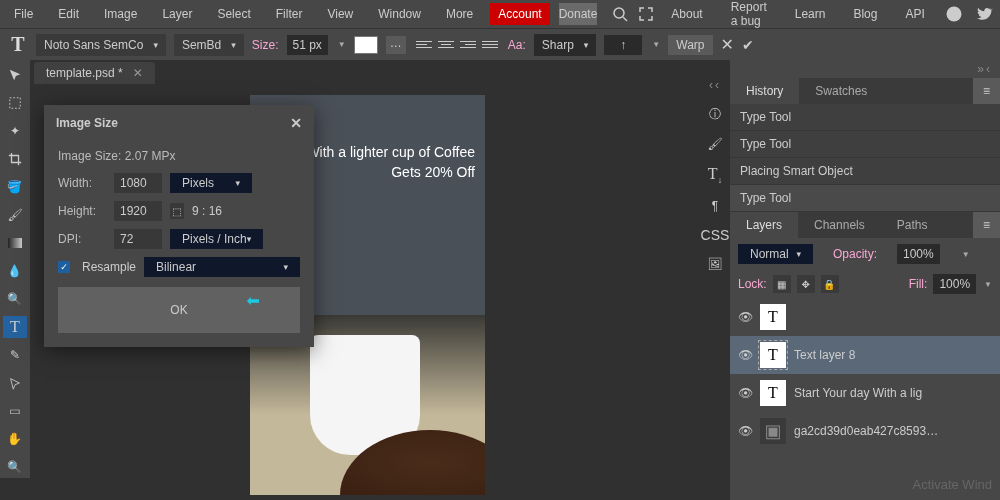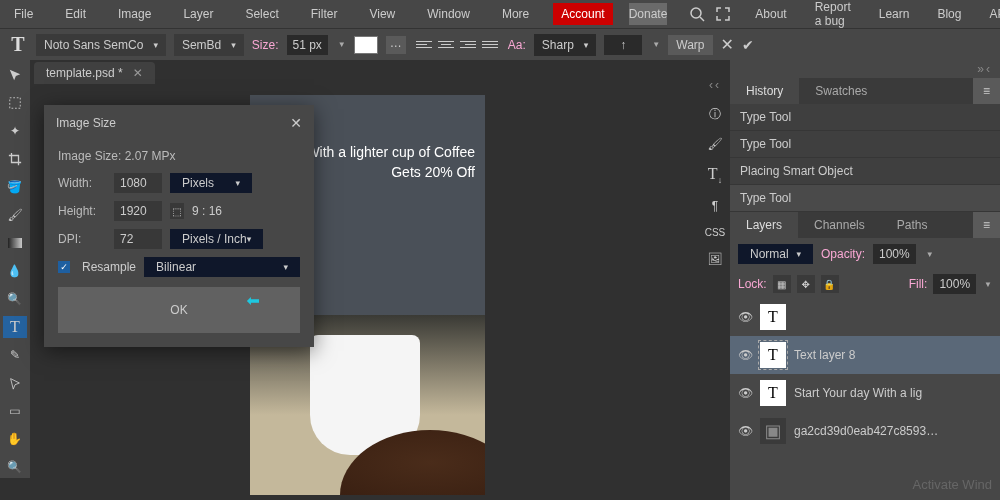--- a/index.html
+++ b/index.html
@@ -1,17 +1,17 @@
 <!DOCTYPE html>
 <html><head>
 <meta charset="utf-8">
 <style>
 *{margin:0;padding:0;box-sizing:border-box;font-family:Arial,sans-serif;font-size:12px;color:#ccc;user-select:none}
 body{background:#303030;width:1000px;height:500px;overflow:hidden;position:relative}
-.topbar{height:28px;background:#474747;display:flex;align-items:center;padding:0 6px;gap:16px}
+.topbar{height:28px;background:#474747;display:flex;align-items:center;padding:0 6px;gap:9px}
 .menu-item{padding:4px 8px;cursor:pointer}
 .account{background:#c00;color:#fff;padding:4px 8px}
 .donate{background:#6a6a6a;padding:4px 0}
 .top-icons{margin-left:6px;display:flex;gap:10px;align-items:center}
 .top-right{margin-left:auto;display:flex;gap:12px;align-items:center}
 .optbar{height:32px;background:#474747;display:flex;align-items:center;padding:0 8px;gap:8px;border-top:1px solid #333}
 .bigT{font-family:Georgia,serif;font-size:20px;font-weight:bold;color:#ddd;width:20px;text-align:center}
 .dd{background:#3a3a3a;padding:4px 8px;display:flex;align-items:center;gap:6px;cursor:pointer}
 .dd::after{content:"▾";font-size:9px;margin-left:4px}
 .lbl{color:#f9a8d4}
@@ -27,42 +27,42 @@
 .toolbar{position:absolute;left:0;top:60px;width:30px;background:#474747;display:flex;flex-direction:column;align-items:center;padding-top:4px;gap:6px}
 .tool{width:24px;height:22px;display:flex;align-items:center;justify-content:center;cursor:pointer;color:#ccc}
 .tool.sel{background:#2563a0}
 .tab-strip{position:absolute;left:34px;top:62px;display:flex;align-items:center;background:#404040;padding:4px 12px;border-radius:4px 4px 0 0}
 .tab-close{margin-left:10px;cursor:pointer;color:#999}
 .canvas{position:absolute;left:250px;top:95px;width:235px;height:400px;background:linear-gradient(to bottom,#4a5058 0%,#4a5058 55%,#3a3a35 55%,#c4b89b 80%);overflow:hidden}
 .canvas-text{color:#fff;text-align:right;padding:48px 10px 0 0;font-size:14px;line-height:1.4}
 .cup{position:absolute;left:60px;bottom:40px;width:110px;height:120px;background:#f5f5f5;border-radius:8px 8px 40px 40px}
 .beans{position:absolute;left:90px;bottom:0;width:180px;height:65px;background:radial-gradient(ellipse at center,#4a2c1a,#3a2012);border-radius:50% 50% 0 0/100% 100% 0 0}
 .dialog{position:absolute;left:44px;top:105px;width:270px;background:#474747;box-shadow:0 4px 20px rgba(0,0,0,0.5)}
-.dlg-title{display:flex;align-items:center;padding:10px 12px;font-size:14px;font-weight:normal;color:#fff}
+.dlg-title{display:flex;align-items:center;padding:10px 12px;font-size:14px;font-weight:bold;color:#fff}
 .dlg-close{margin-left:auto;cursor:pointer;font-size:14px;color:#ccc}
 .dlg-body{padding:4px 14px 14px}
 .dlg-row{display:flex;align-items:center;gap:8px;margin:8px 0}
 .dlg-label{width:48px;color:#bbb}
 .dlg-input{background:#383838;padding:3px 6px;width:48px;text-align:left}
 .dlg-select{background:#0f172a;padding:3px 12px;display:flex;align-items:center;cursor:pointer;min-width:82px}
 .dlg-select::after{content:"▾";margin-left:auto;font-size:9px}
 .linkicon{width:14px;height:16px;background:#383838;display:flex;align-items:center;justify-content:center;font-size:10px}
 .ok-btn{width:100%;background:#616161;padding:16px;text-align:center;margin-top:10px;cursor:pointer;position:relative}
 .arrow-ok{position:absolute;right:40px;top:4px;color:#1ec8e0;font-size:16px}
 .right-icons{position:absolute;right:270px;top:60px;width:30px;display:flex;flex-direction:column;align-items:center;gap:14px;padding-top:18px;color:#aaa}
 .right-icons div{cursor:pointer}
 .panels{position:absolute;right:0;top:60px;width:270px;background:#474747;height:440px;display:flex;flex-direction:column}
 .panel-tabs{display:flex;background:#3a3a3a}
 .ptab{padding:6px 16px;cursor:pointer;color:#aaa}
 .ptab.active{background:#474747;color:#ddd}
 .ptab-menu{margin-left:auto;padding:6px 10px;background:#5a5a5a;cursor:pointer}
 .hist-list{background:#3f3f3f}
 .hist-item{padding:6px 10px;border-bottom:1px solid #363636;cursor:pointer}
 .hist-item.cur{background:#4a4a4a}
-.layers-opt{display:flex;align-items:center;gap:8px;padding:6px 8px;background:#474747}
+.layers-opt{display:flex;align-items:center;gap:20px;padding:6px 8px;background:#474747}
 .layers-lock{display:flex;align-items:center;gap:6px;padding:4px 8px;background:#474747}
 .lock-btn{width:18px;height:18px;background:#3a3a3a;display:flex;align-items:center;justify-content:center;font-size:10px}
 .layer-list{flex:1;overflow:hidden}
 .layer-row{display:flex;align-items:center;padding:6px 8px;gap:8px;cursor:pointer}
 .layer-row.sel{background:#5a6878}
 .eye{width:14px;color:#ccc}
 .thumb{width:26px;height:26px;background:#fff;display:flex;align-items:center;justify-content:center;color:#000;font-family:Georgia,serif;font-size:16px}
 .thumb.dash{outline:1px dashed #aaa;outline-offset:1px}
 .thumb.img{background:#3a3a3a;color:#888;font-size:18px}
 .chk{width:12px;height:12px;background:#1e5fa0;display:inline-flex;align-items:center;justify-content:center;color:#fff;font-size:9px;margin-right:4px}
@@ -254,21 +254,21 @@
     </div>
   </div>
 </div>
 
 <div class="right-icons">
   <div class="dots">‹‹</div>
   <div>ⓘ</div>
   <div>🖌</div>
   <div style="font-family:Georgia;font-size:16px">T<sub style="font-size:9px">↓</sub></div>
   <div>¶</div>
-  <div style="font-size:10px">CSS</div>
+  <div style="font-size:14px">CSS</div>
   <div>🖼</div>
 </div>
 
 <div class="panels">
   <div style="text-align:right;padding:2px 8px"><span class="dots">»‹</span></div>
   <div class="panel-tabs">
     <span class="ptab active">History</span>
     <span class="ptab">Swatches</span>
     <span class="ptab-menu">≡</span>
   </div>

